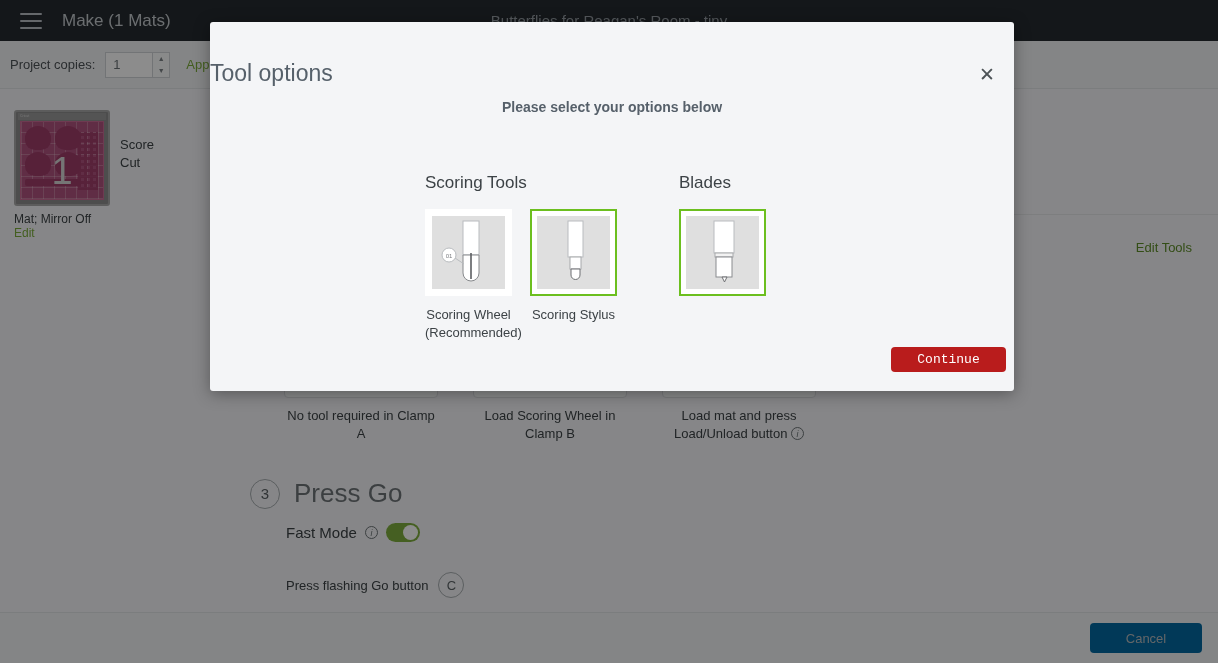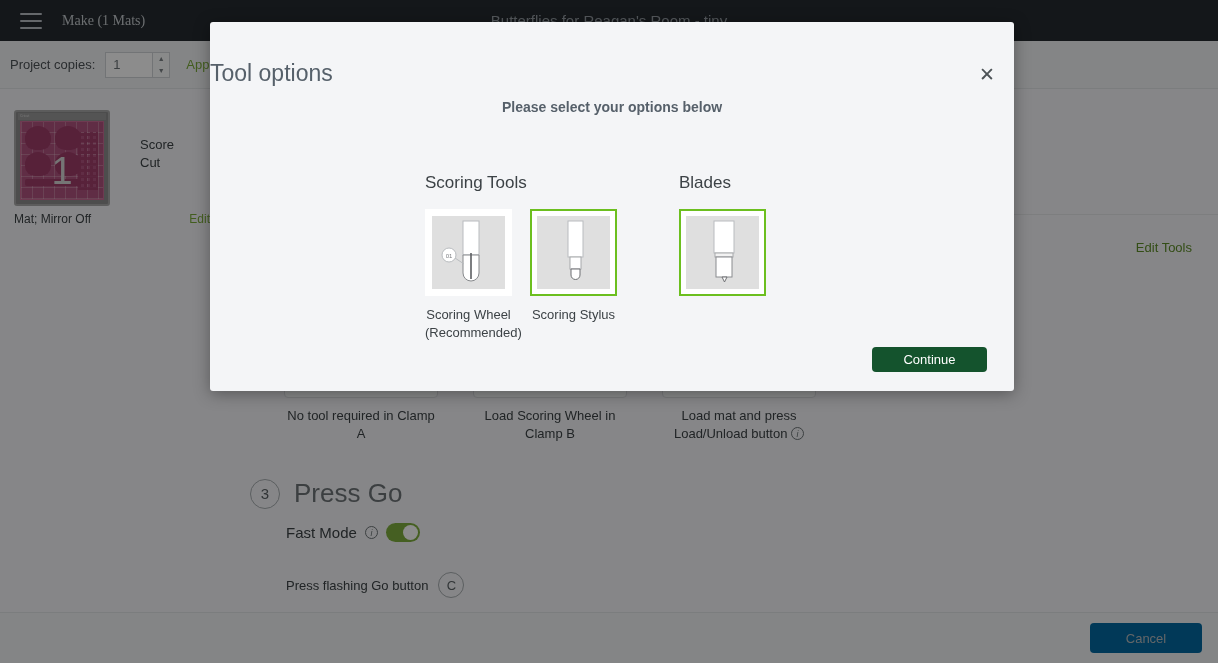--- a/index.html
+++ b/index.html
@@ -17,21 +17,21 @@
     position: absolute; left: 0; top: 0; width: 1218px; height: 41px;
     background: #252b30;
     display: flex; align-items: center;
   }
   .hamburger {
     width: 22px; height: 16px; margin-left: 20px; margin-right: 20px;
     display: flex; flex-direction: column; justify-content: space-between;
     cursor: pointer;
   }
   .hamburger i { display:block; height: 2px; background: #b9bec3; border-radius: 1px; }
-  .titlebar-label { color: #c3c8cc; font-size: 14px; font-family: Liberation Serif, serif; }
+  .titlebar-label { color: #c3c8cc; font-size: 17px; }
   .titlebar-doc {
     position: absolute; left: 0; right: 0; text-align: center;
     color: #9aa1a8; font-size: 15px; pointer-events: none;
   }
 
   .toolbar {
     position: absolute; left: 0; top: 41px; width: 1218px; height: 48px;
     background: #f1f2f4; border-bottom: 1px solid #e1e3e6;
     display: flex; align-items: center; padding-left: 10px; gap: 10px;
   }
@@ -89,26 +89,26 @@
   }
   .mat-dots {
     position: absolute; right: 5px; top: 10px; width: 20px; height: 58px;
     background:
       repeating-linear-gradient(0deg, #9e3c68 0 3px, transparent 3px 6px),
       repeating-linear-gradient(90deg, #9e3c68 0 3px, transparent 3px 6px);
     opacity: .85;
   }
   .mat-ops {
     position: absolute; left: 120px; top: 46px;
-    font-size: 13px; color: #3c4246; line-height: 18px; margin-left: 20px;
+    font-size: 13px; color: #3c4246; line-height: 18px;
   }
   .mat-footer {
-    position: absolute; left: 14px; top: 122px; right: 14px;
+    position: absolute; left: 14px; top: 122px; right: 24px;
     font-size: 12px; color: #3c4246;
-    display: flex; justify-content: space-between;
+    display: flex; justify-content: space-between; flex-direction: column;
   }
   .mat-footer .edit { color: #7aab3a; }
 
   .canvas-area {
     position: absolute; left: 224px; top: 89px; right: 0; bottom: 51px;
     background: #f4f5f7;
   }
   .edit-tools-link {
     position: absolute; right: 26px; top: 240px;
     font-size: 13px; color: #5d8c28;
@@ -233,24 +233,24 @@
     width: 100%; height: 100%; background: #dfdfdf;
     display: flex; align-items: center; justify-content: center;
   }
   .opt-cap {
     margin-top: 10px; font-size: 13px; color: #3c4246;
     line-height: 18px; text-align: center;
   }
   .group-blades .opt-cap { width: 118px; margin-left: -16px; }
 
   .continue-btn {
-    position: absolute; right: 27px; bottom: 19px;
-    width: 115px; height: 25px; background: #14532d; border: none;
+    position: absolute; right: 8px; bottom: 19px;
+    width: 115px; height: 25px; background: #b91c1c; border: none;
     border-radius: 4px; color: #fff; font-size: 13px;
-    font-family: Liberation Sans, sans-serif; cursor: pointer;
+    font-family: Liberation Mono, monospace; cursor: pointer;
   }
 </style>
 </head>
 <body>
 
 <div id="app-root">
 
   <div class="titlebar">
     <div class="hamburger">
       <i></i>

